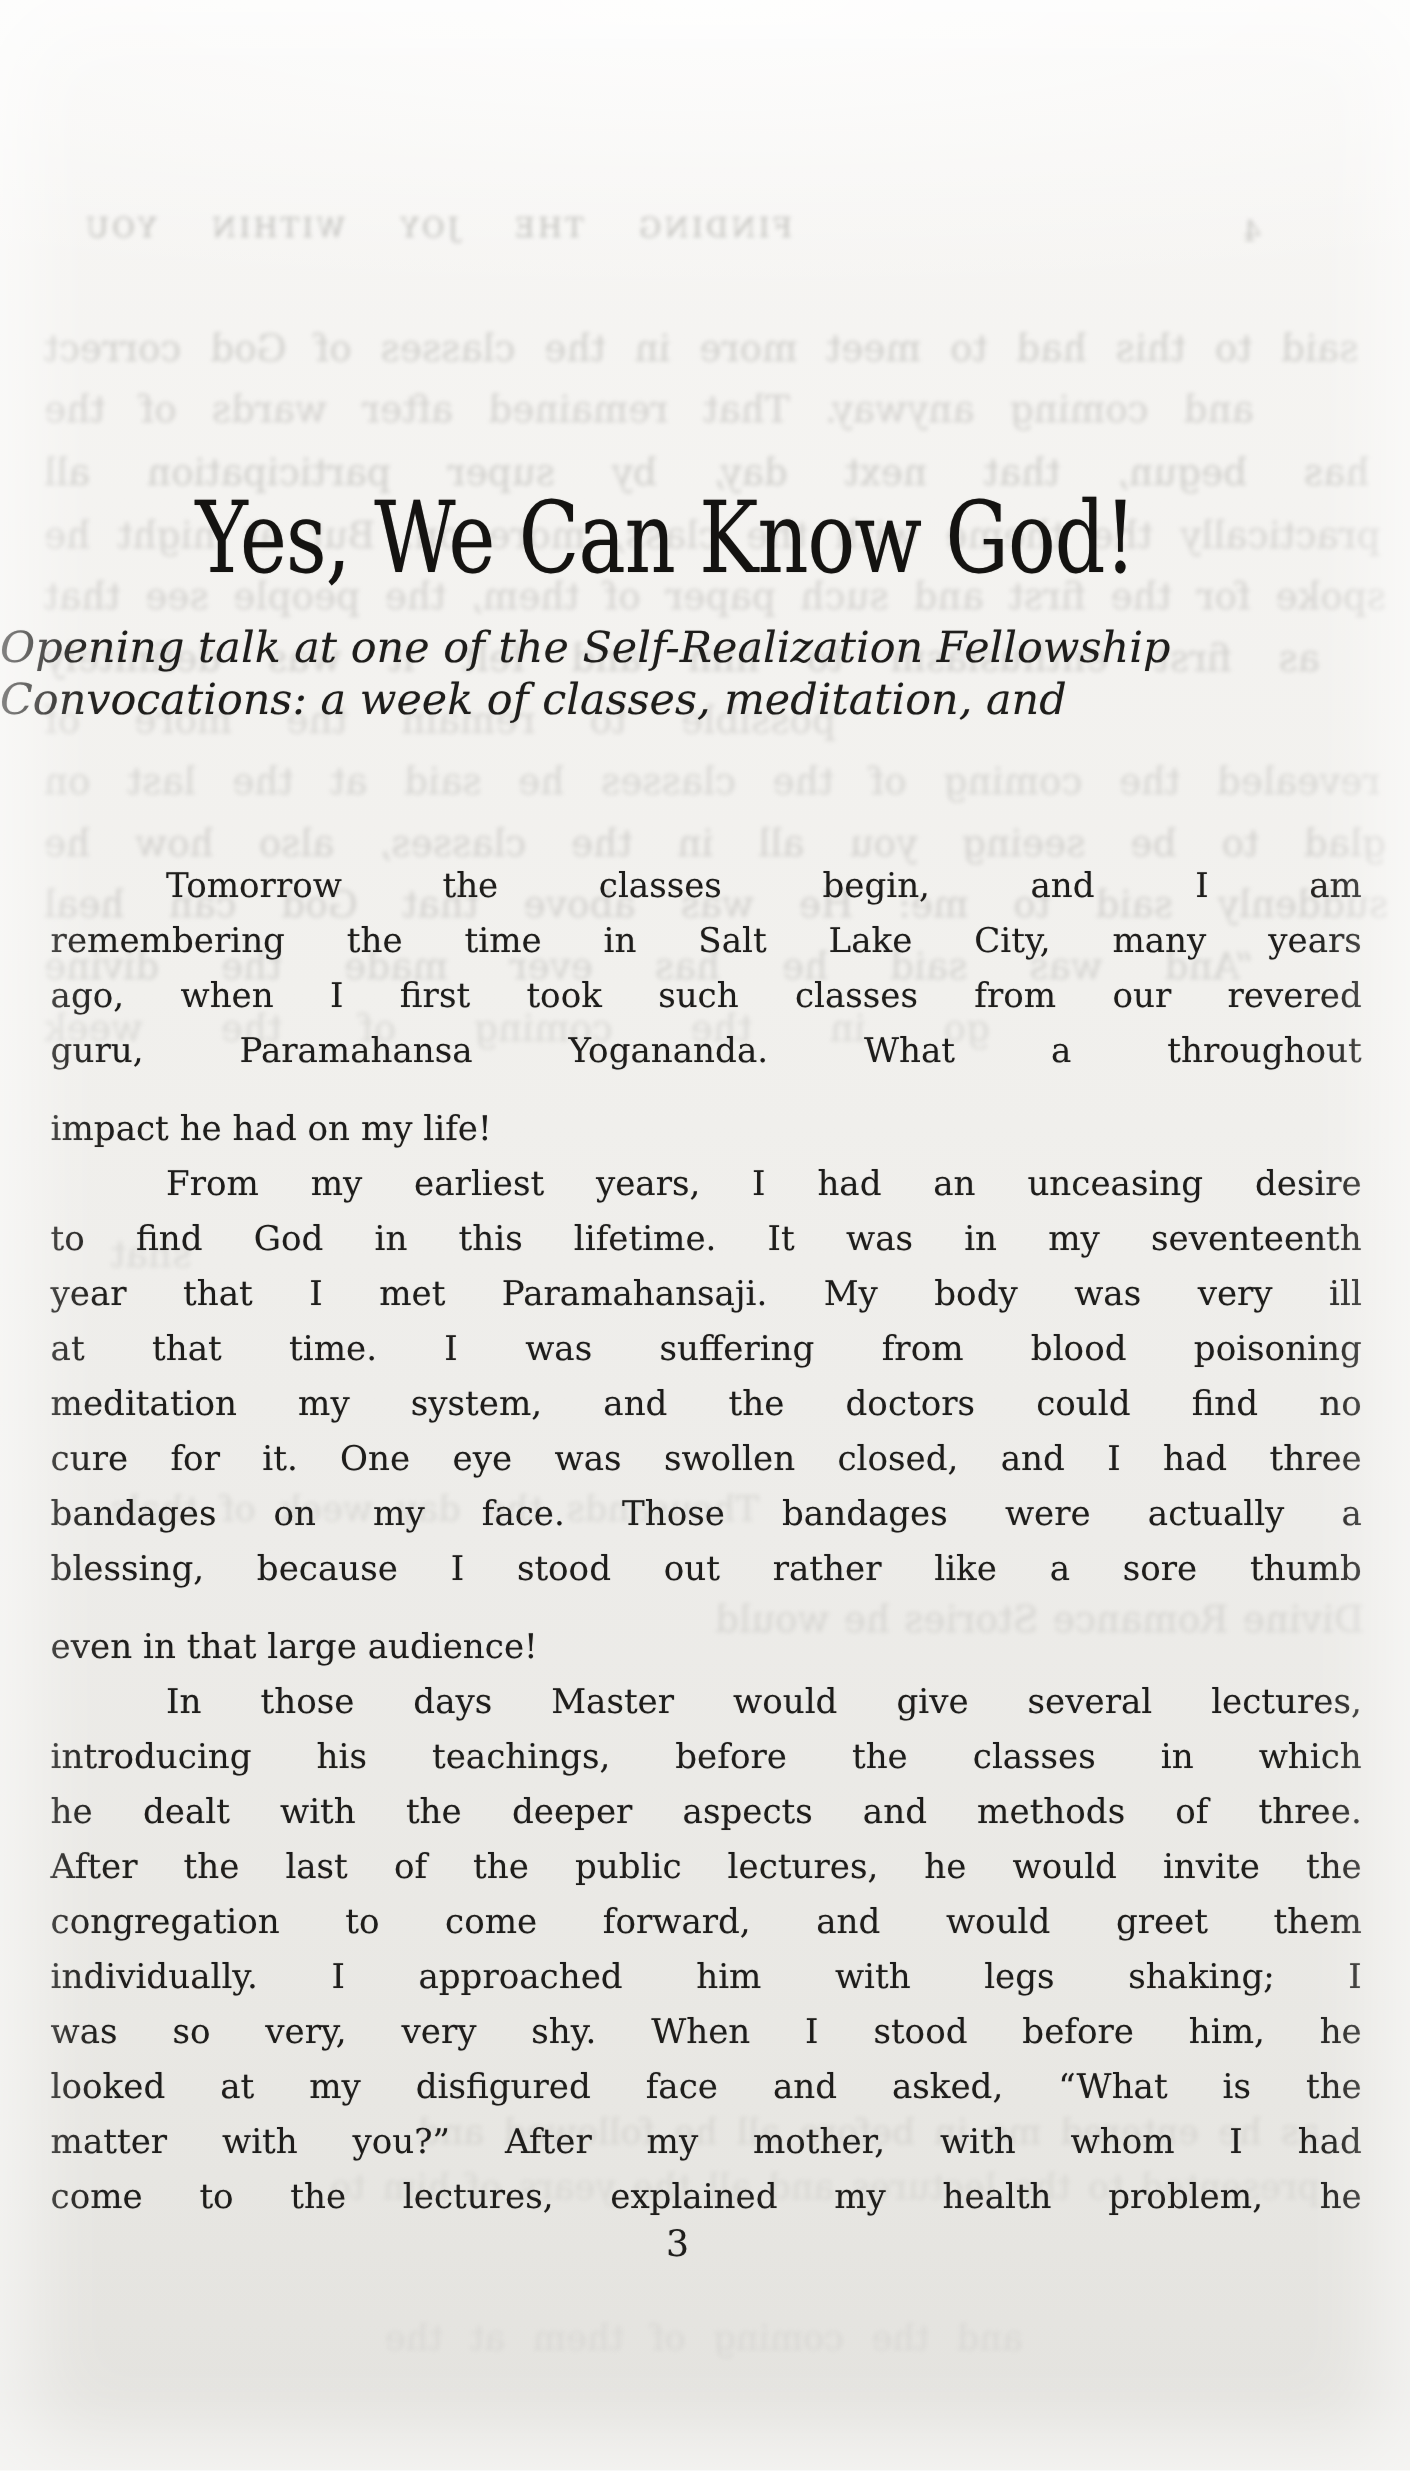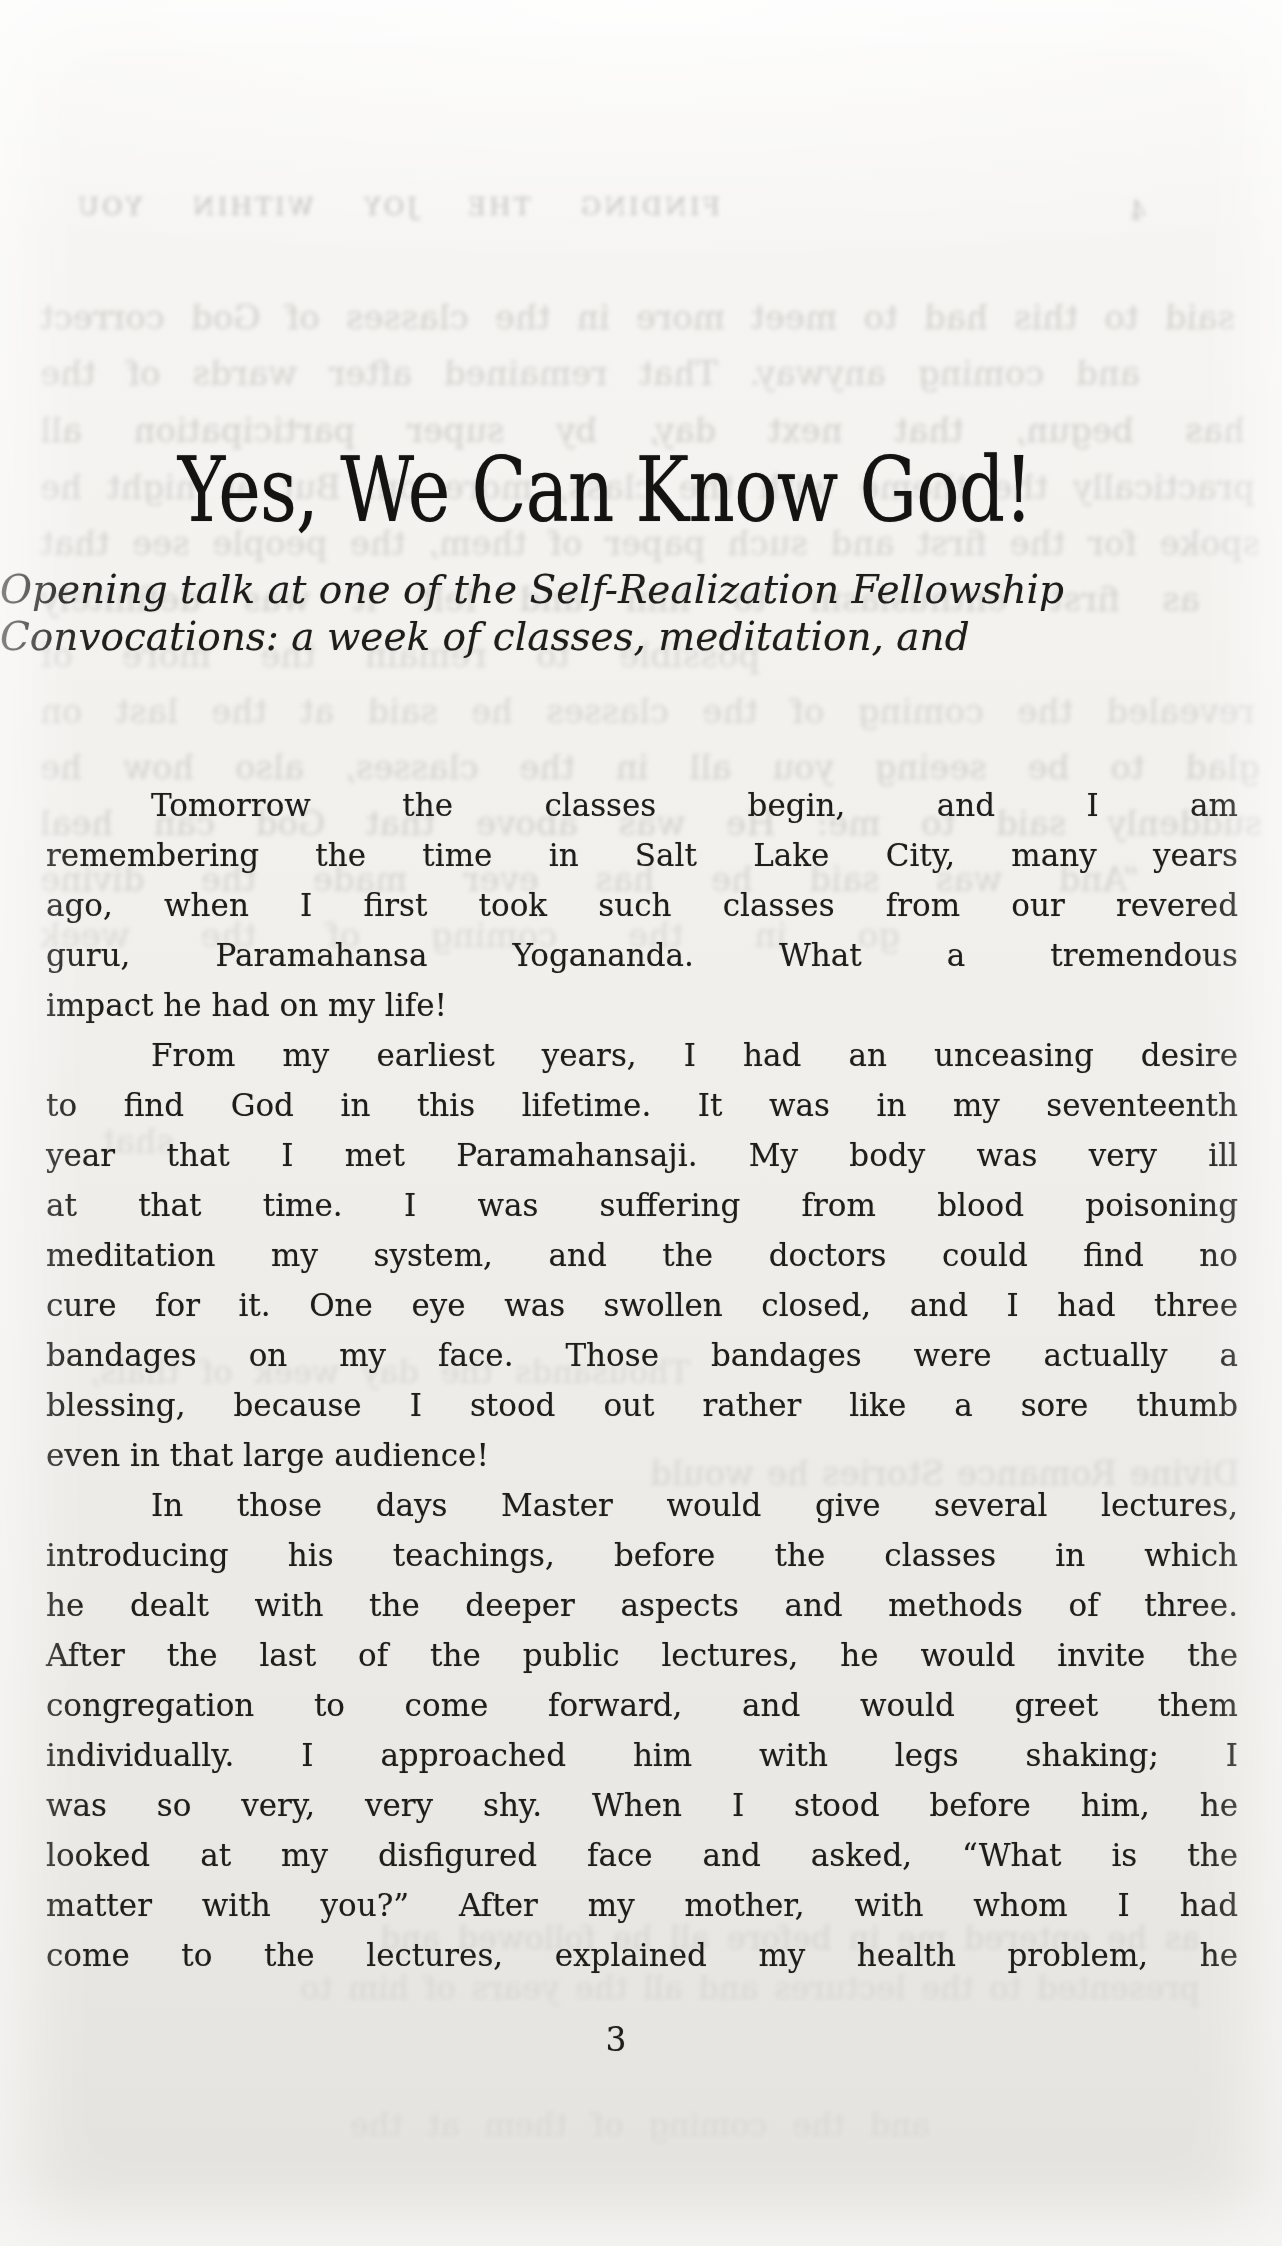--- a/index.html
+++ b/index.html
@@ -58,21 +58,21 @@
     position:absolute;top:780px;left:46px;width:1192px;
     color:var(--ink);
     text-shadow:0 0 1px rgba(30,28,25,.35);
   }
   .body-line{
     height:50px;line-height:50px;font-size:31px;
     text-align:justify;text-align-last:justify;
     white-space:normal;overflow:visible;
   }
   .body-line.indent{padding-left:105px;}
-  .body-line.last{text-align-last:left;}
+  .body-line.last{text-align-last:left;margin-top:21px;}
   .folio{
     position:absolute;top:2020px;left:0;width:1232px;
     text-align:center;font-size:33px;color:var(--ink);
     text-shadow:0 0 1px rgba(30,28,25,.35);
   }
 </style>
 </head>
 <body>
 
 <div class="page">
@@ -106,21 +106,21 @@
 
   <div class="subtitle">
       <div class="sub-line">Opening talk at one of the Self-Realization Fellowship</div>
       <div class="sub-line">Convocations: a week of classes, meditation, and</div>
     </div>
 
   <div class="body">
       <div class="body-line indent">Tomorrow the classes begin, and I am</div>
       <div class="body-line">remembering the time in Salt Lake City, many years</div>
       <div class="body-line">ago, when I first took such classes from our revered</div>
-      <div class="body-line">guru, Paramahansa Yogananda. What a tremendous</div>
+      <div class="body-line">guru, Paramahansa Yogananda. What a throughout</div>
       <div class="body-line last">impact he had on my life!</div>
       <div class="body-line indent">From my earliest years, I had an unceasing desire</div>
       <div class="body-line">to find God in this lifetime. It was in my seventeenth</div>
       <div class="body-line">year that I met Paramahansaji. My body was very ill</div>
       <div class="body-line">at that time. I was suffering from blood poisoning</div>
       <div class="body-line">meditation my system, and the doctors could find no</div>
       <div class="body-line">cure for it. One eye was swollen closed, and I had three</div>
       <div class="body-line">bandages on my face. Those bandages were actually a</div>
       <div class="body-line">blessing, because I stood out rather like a sore thumb</div>
       <div class="body-line last">even in that large audience!</div>

